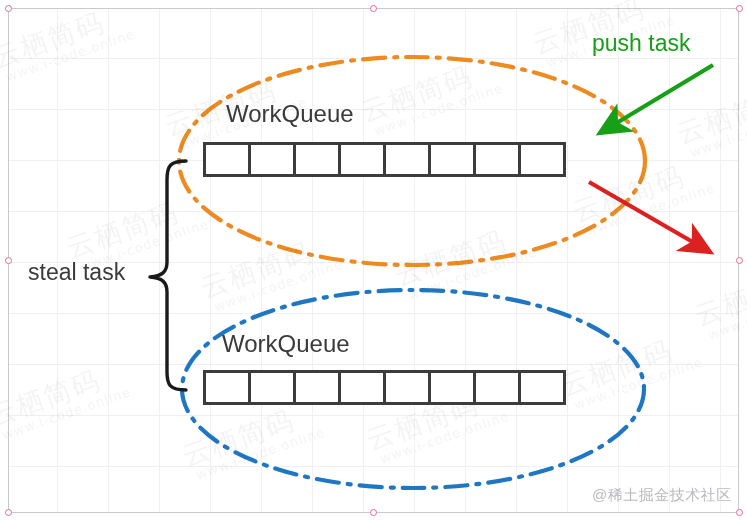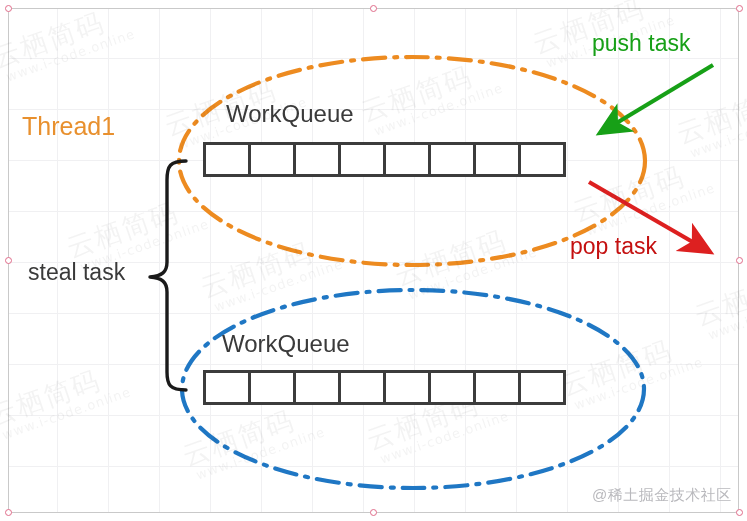--- a/index.html
+++ b/index.html
@@ -207,24 +207,22 @@
     <div class="cell"></div>
     <div class="cell"></div>
     <div class="cell"></div>
     <div class="cell"></div>
     <div class="cell"></div>
     <div class="cell"></div>
     <div class="cell"></div>
     <div class="cell"></div>
   </div>
 
-  <div class="lbl lbl-thread1">Thread1</div>
   <div class="lbl lbl-push">push task</div>
   <div class="lbl lbl-steal">steal task</div>
-  <div class="lbl lbl-pop">pop task</div>
   <div class="lbl lbl-credit">@稀土掘金技术社区</div>
 
   <div class="handle" style="left:5px;   top:5px;"></div>
   <div class="handle" style="left:370px; top:5px;"></div>
   <div class="handle" style="left:736px; top:5px;"></div>
   <div class="handle" style="left:5px;   top:257px;"></div>
   <div class="handle" style="left:736px; top:257px;"></div>
   <div class="handle" style="left:5px;   top:509px;"></div>
   <div class="handle" style="left:370px; top:509px;"></div>
   <div class="handle" style="left:736px; top:509px;"></div>

